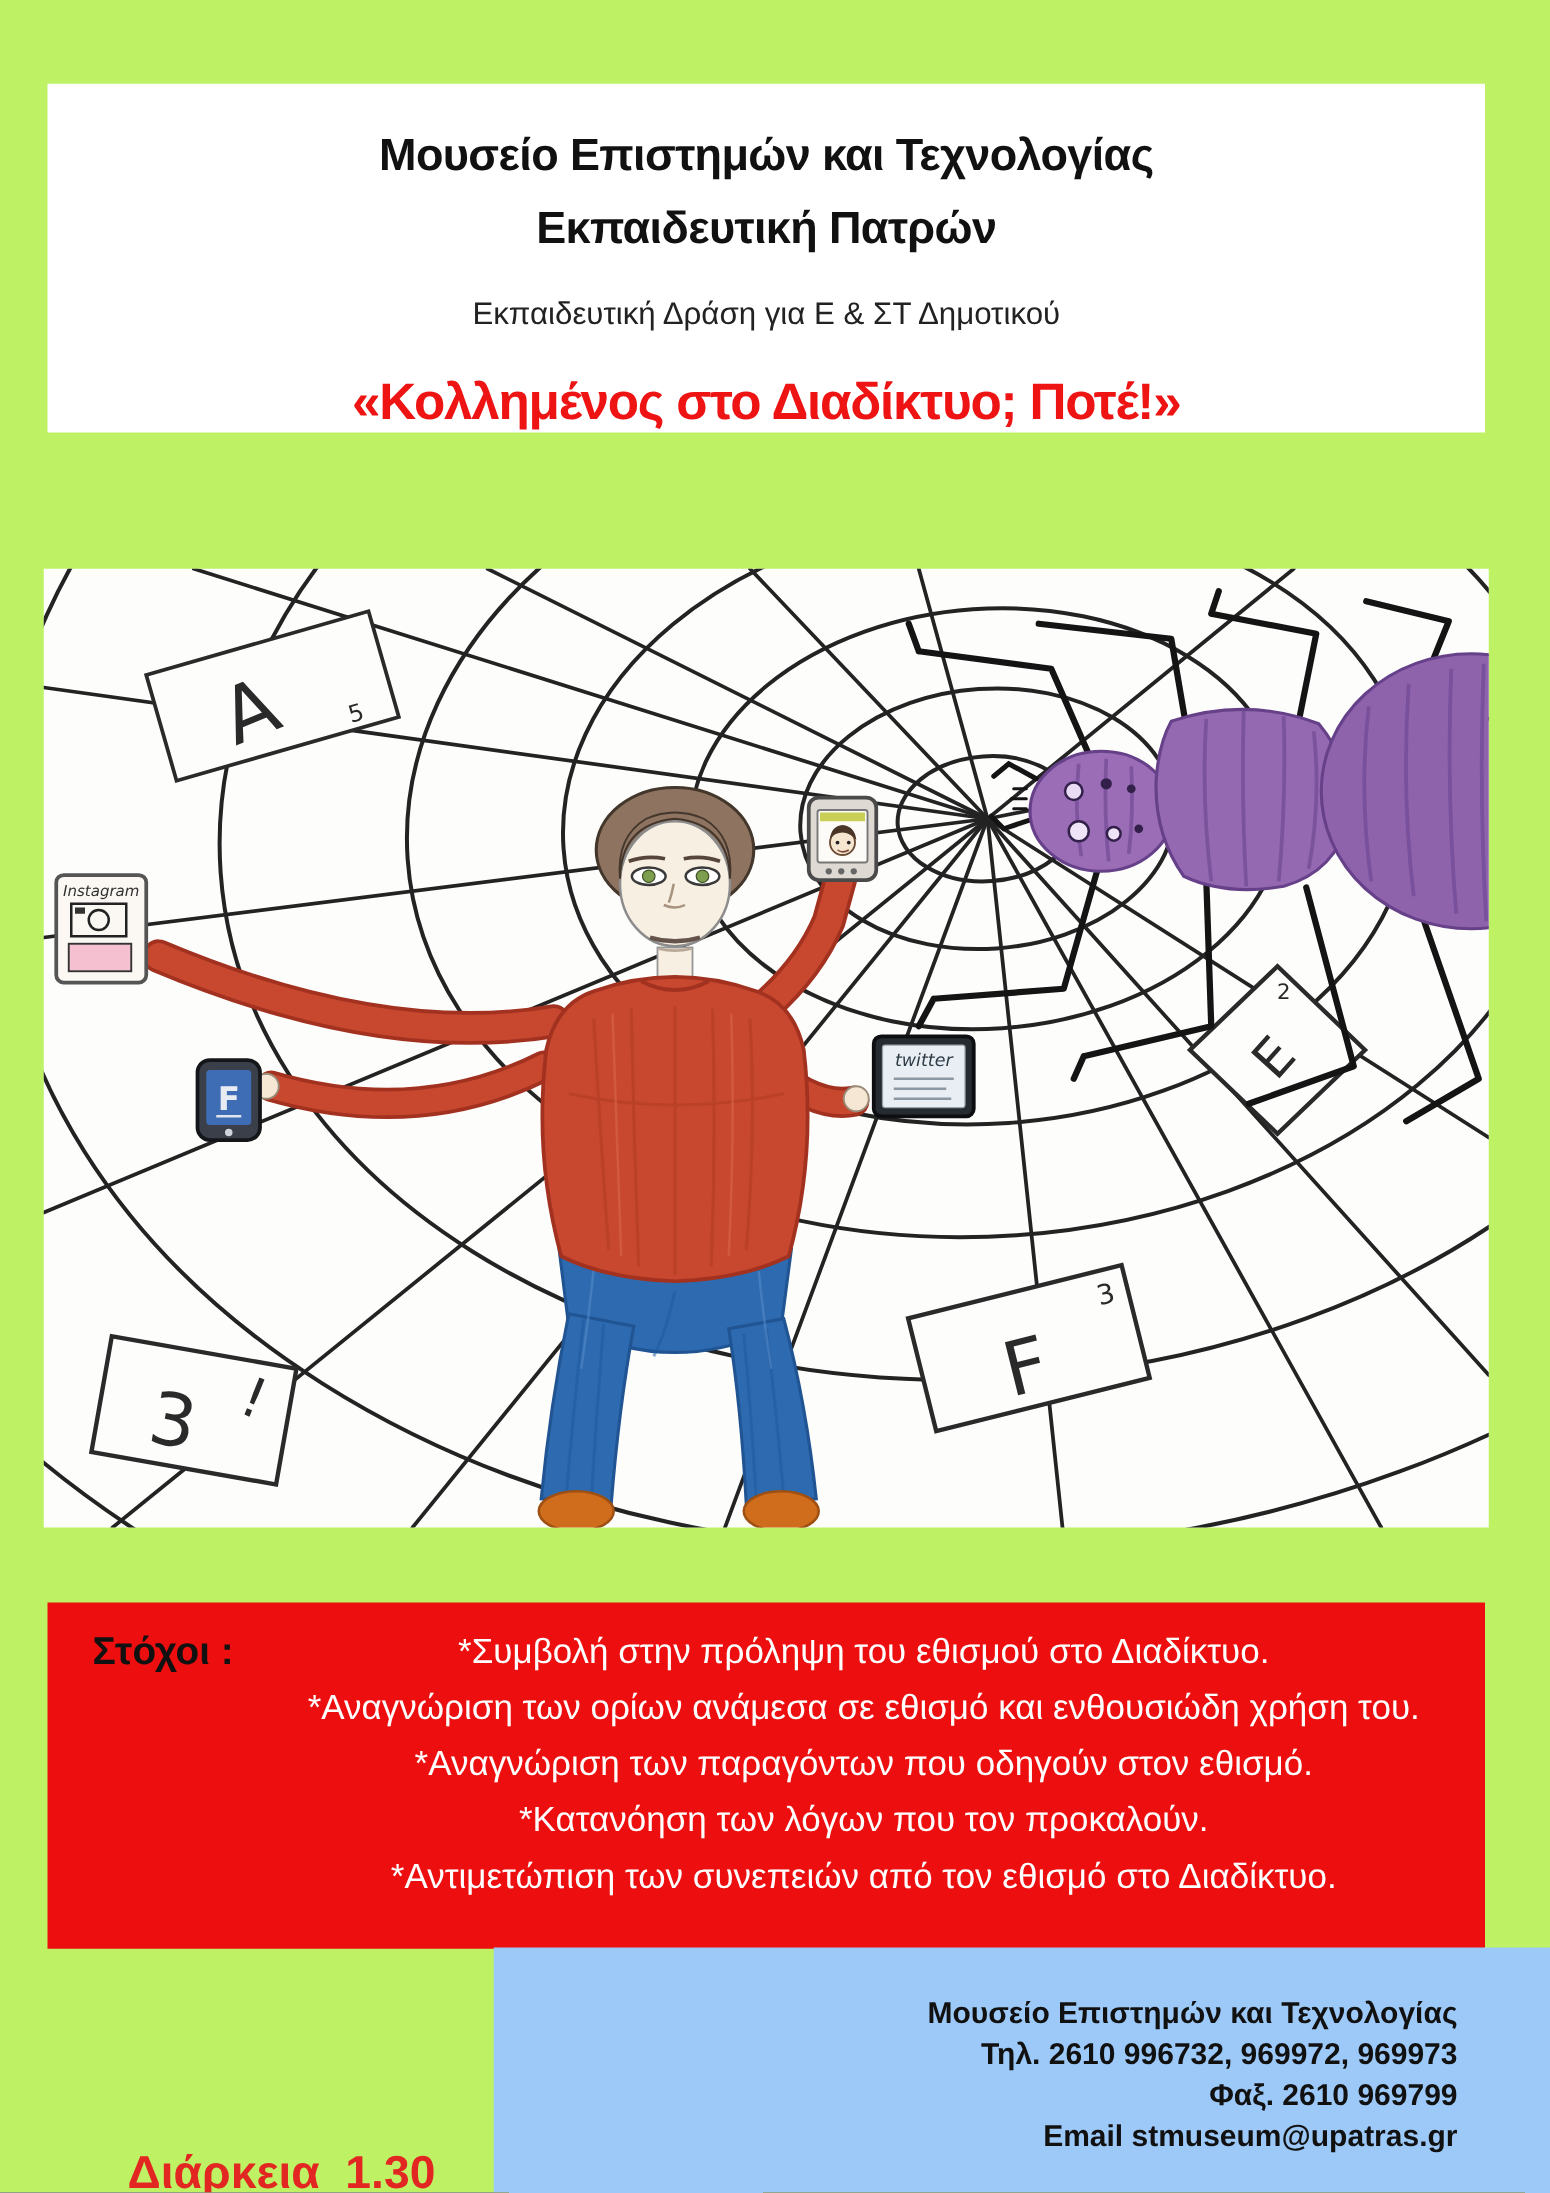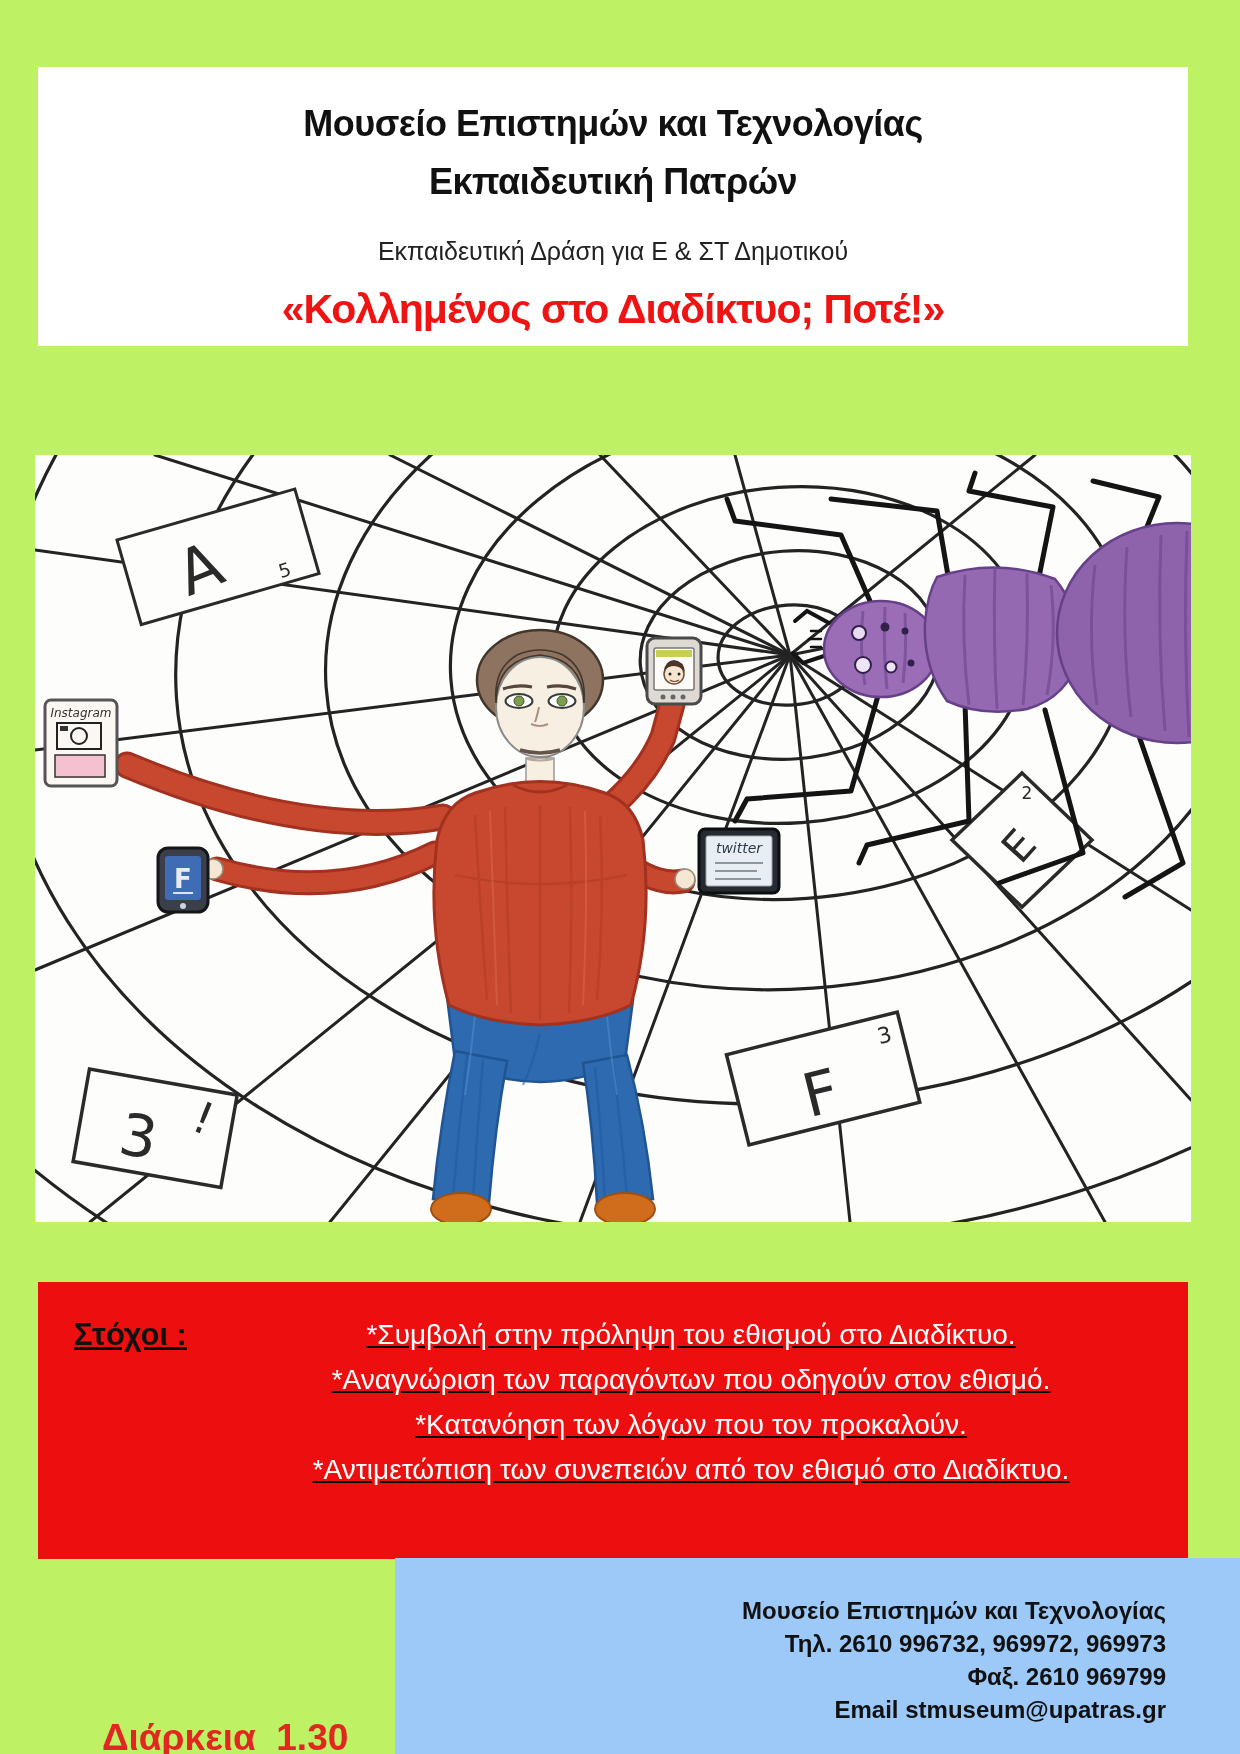--- a/index.html
+++ b/index.html
@@ -6,31 +6,31 @@
   .poster{position:relative;width:1240px;height:1754px;overflow:hidden;
           background:#bef264;font-family:"Liberation Sans",sans-serif;}
 
   
   .header-panel{position:absolute;left:38px;top:67px;width:1150px;height:279px;
                 background:#ffffff;text-align:center;}
   .hdr-title{font-weight:bold;font-size:36px;color:#111;letter-spacing:-0.5px;}
   .hdr-title.l1{margin-top:36px;}
   .hdr-title.l2{margin-top:16px;}
   .hdr-sub{margin-top:34px;font-size:25px;color:#222;}
-  .hdr-slogan{margin-top:20px;font-size:41px;font-weight:bold;color:#ee1414;letter-spacing:-1px;}
+  .hdr-slogan{margin-top:32px;font-size:41px;font-weight:bold;color:#ee1414;letter-spacing:-1px;}
 
   
   .drawing-panel{position:absolute;left:35px;top:455px;width:1156px;height:767px;
                  background:#fdfdfc;}
   .drawing-panel svg{display:block;width:100%;height:100%;}
 
   
   .goals-panel{position:absolute;left:38px;top:1282px;width:1150px;height:277px;
                background:#ed0f0f;display:flex;box-sizing:border-box;
-               padding:30px 28px 0 36px;text-decoration:underline;}
+               padding:16px 28px 0 36px;}
   .goals-heading{flex:0 0 148px;font-size:31px;font-weight:bold;color:#111;
                  line-height:45px;}
   .goals-list{flex:1;color:#ffffff;font-size:28px;line-height:45px;text-align:center;}
 
   
   .duration-label{position:absolute;left:102px;top:1717px;font-size:37px;
                   font-weight:bold;color:#e22722;white-space:pre;}
 
   
   .contact-panel{position:absolute;left:395px;top:1558px;width:845px;height:196px;
@@ -249,20 +249,21 @@
         <circle cx="638" cy="242" r="2.5" fill="#666"></circle>
         <circle cx="648" cy="242" r="2.5" fill="#666"></circle>
       </g>
     </svg>
   </div>
 
   <div class="goals-panel">
     <div class="goals-heading">Στόχοι :</div>
     <div class="goals-list">
       <div class="goal-item">*Συμβολή στην πρόληψη του εθισμού στο Διαδίκτυο.</div>
+      <div class="goal-item">*Αναγνώριση των ορίων ανάμεσα σε εθισμό και ενθουσιώδη χρήση του.</div>
       <div class="goal-item">*Αναγνώριση των παραγόντων που οδηγούν στον εθισμό.</div>
       <div class="goal-item">*Κατανόηση των λόγων που τον προκαλούν.</div>
       <div class="goal-item">*Αντιμετώπιση των συνεπειών από τον εθισμό στο Διαδίκτυο.</div>
     </div>
   </div>
 
   <div class="duration-label">Διάρκεια  1.30</div>
 
   <div class="contact-panel">
     <div class="contact-line">Μουσείο Επιστημών και Τεχνολογίας</div>

